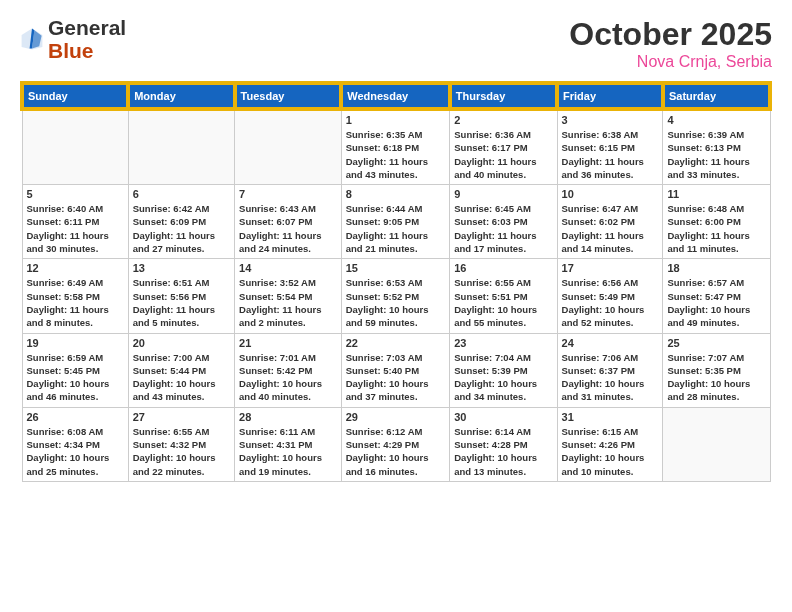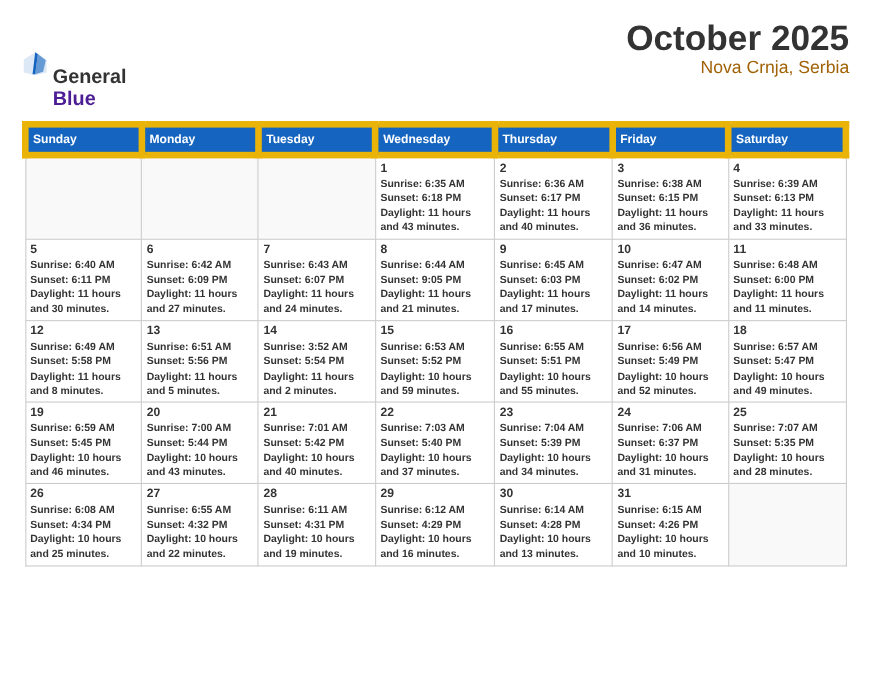--- a/index.html
+++ b/index.html
@@ -21,55 +21,54 @@
       justify-content: space-between;
       align-items: flex-start;
       margin-bottom: 10px;
     }
     .logo {
       display: flex;
       align-items: center;
       gap: 4px;
     }
     .logo-text {
-      font-size: 18px;
+      font-size: 21px;
       font-weight: bold;
       line-height: 1.1;
-      margin-top: 44px;
     }
     .logo-general { color: #333; }
-    .logo-blue { color: #4c1d95; }
+    .logo-blue { color: #c2410c; }
     .logo-icon {
       width: 24px;
       height: 24px;
     }
     .title-block {
       text-align: right;
     }
     .month-title {
       font-size: 32px;
       font-weight: bold;
       color: #333;
     }
     .subtitle {
       font-size: 16px;
-      color: #a16207;
+      color: #ec4899;
     }
     .calendar {
       width: 100%;
       border-collapse: collapse;
       font-size: 10px;
     }
     .calendar th {
       background: #1565c0;
       color: white;
       padding: 5px 4px;
       text-align: left;
       font-size: 11px;
-      border: 6px solid #eab308;
+      border: 4px solid #eab308;
     }
     .calendar td {
       border: 1px solid #ccc;
       vertical-align: top;
       padding: 3px 4px;
       width: 113px;
       min-height: 70px;
       background: white;
     }
     .calendar td.empty {

